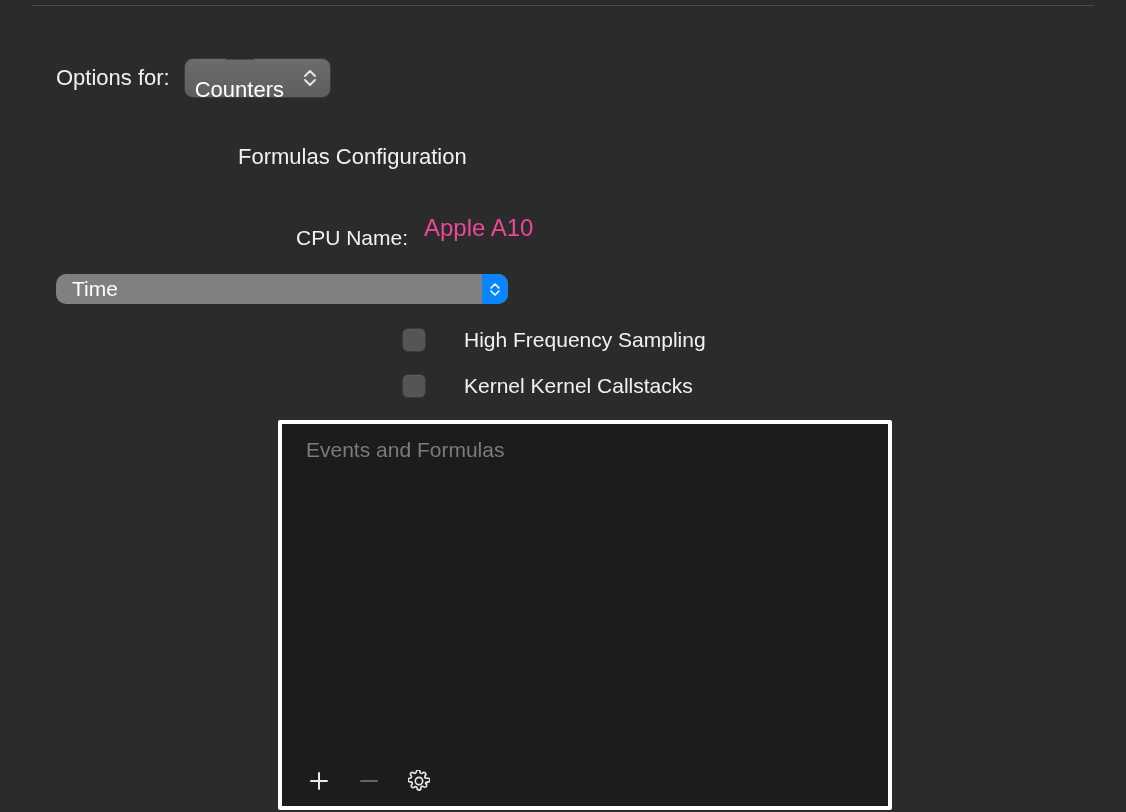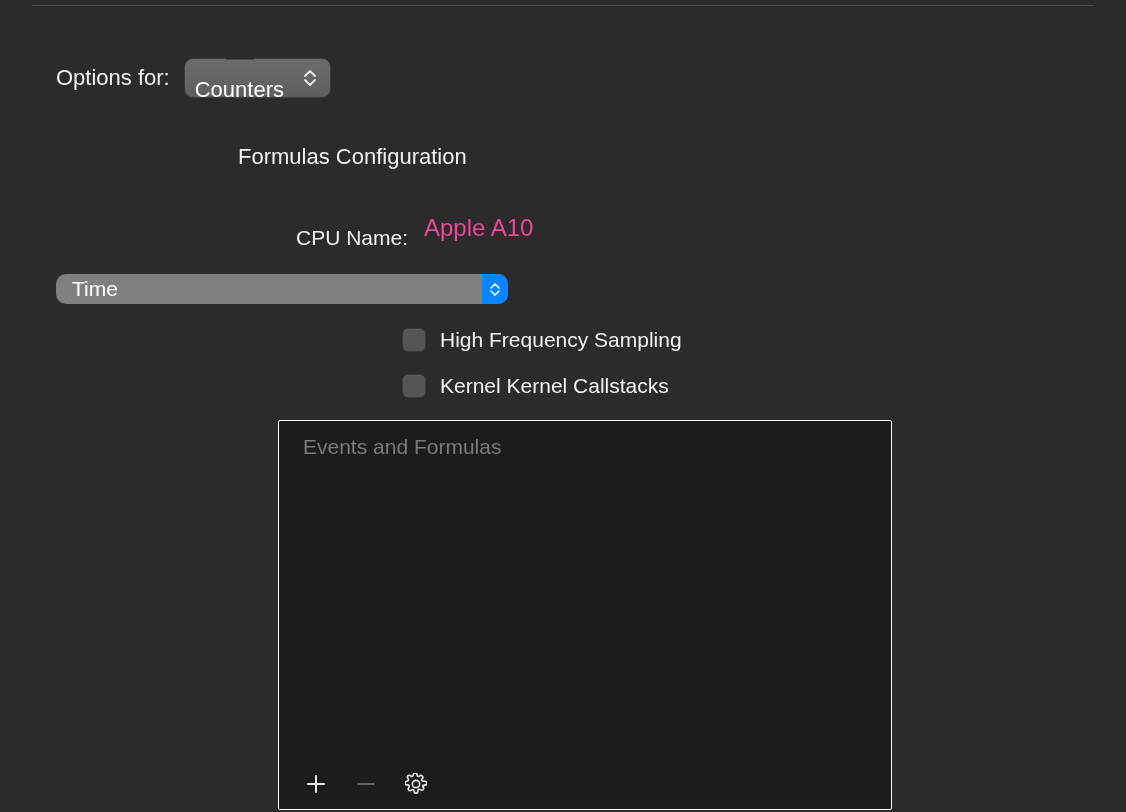--- a/index.html
+++ b/index.html
@@ -149,28 +149,29 @@
       height: 24px;
       background: #555;
       border: 1px solid #3a3a3a;
       border-radius: 6px;
       box-shadow: inset 0 1px 0 rgba(255,255,255,0.05);
       cursor: default;
     }
     .chk-label {
       font-size: 21px;
       color: #f1f1f1;
+      margin-left: 24px;
     }
     .events-box {
       margin-left: 222px;
       margin-top: 22px;
       width: 614px;
       height: 390px;
       background: #1c1c1c;
-      border: 1px solid #ffffff;
+      border: 4px solid #ffffff;
       border-radius: 2px;
       position: relative;
     }
     .events-placeholder {
       position: absolute;
       left: 24px;
       top: 14px;
       font-size: 21px;
       color: #7b7b7b;
     }

